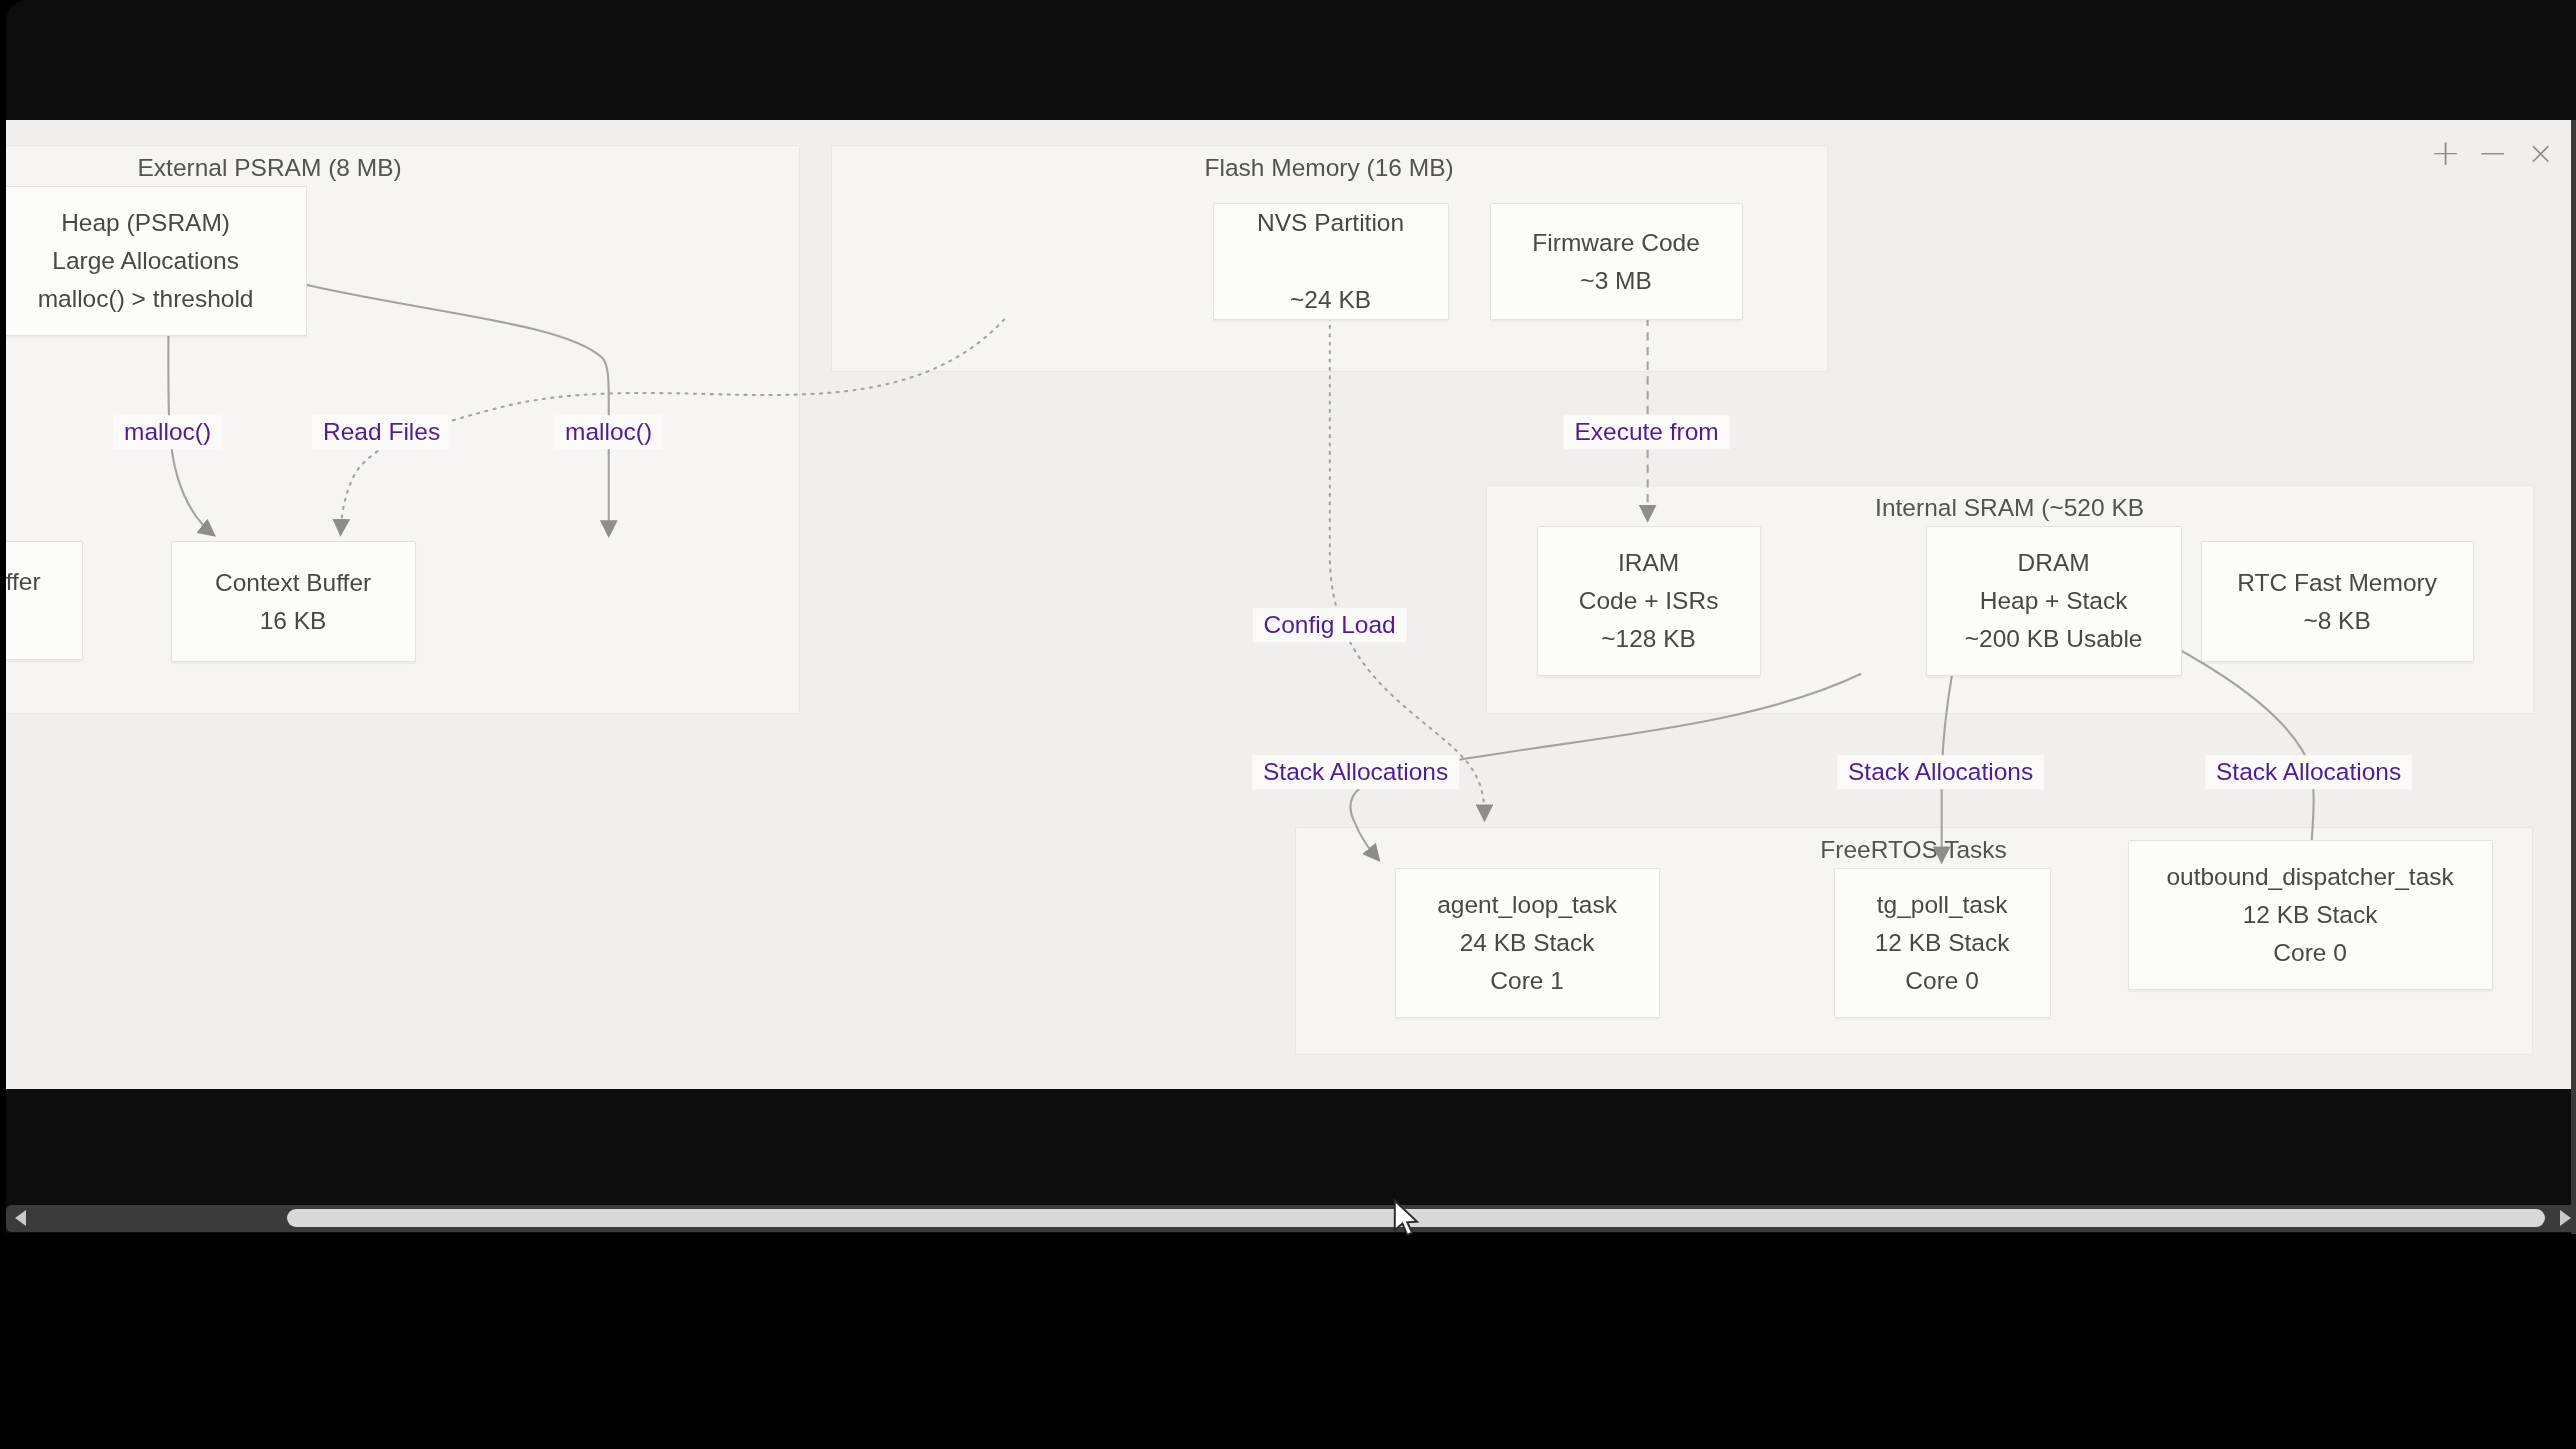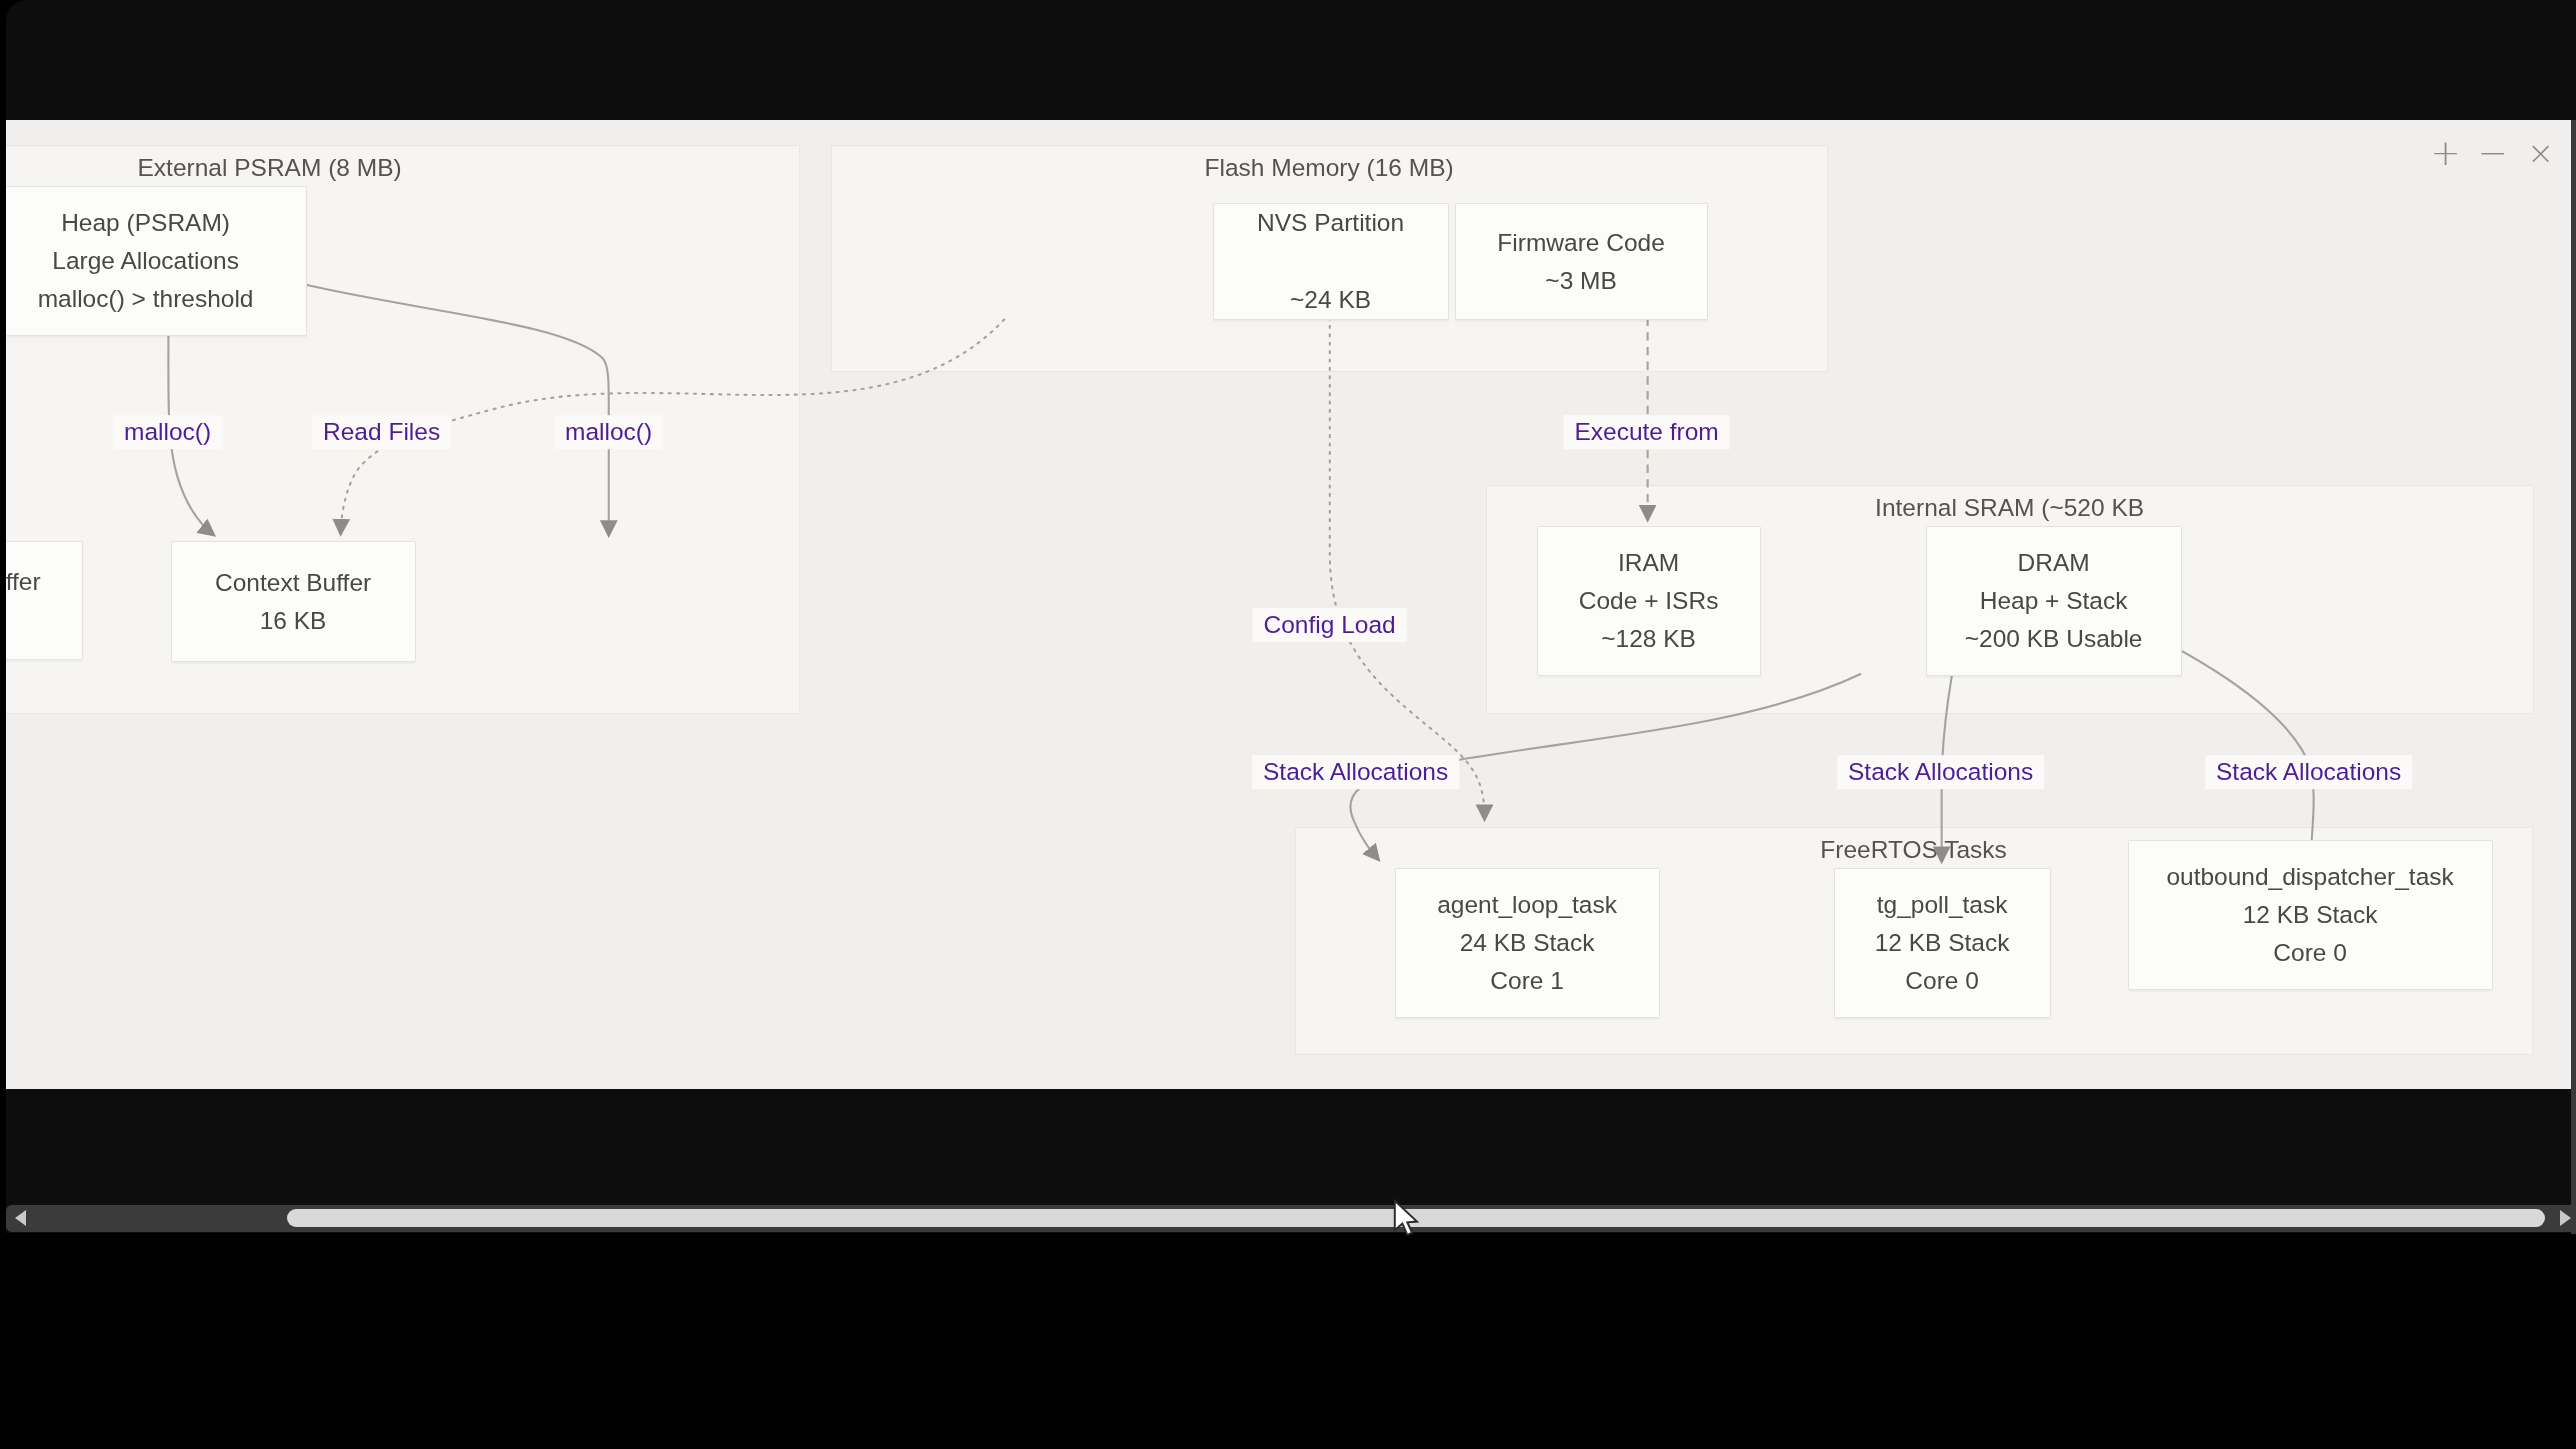--- a/index.html
+++ b/index.html
@@ -119,37 +119,41 @@
       <div class="nl">16 KB</div>
     </div>
 
 
 
     <div class="node" style="left:1207px;top:83px;width:234px;height:115px;justify-content:space-between;">
       <div class="nl">NVS Partition</div>
       <div class="nl">~24 KB</div>
     </div>
 
-    <div class="node" style="left:1449px;top:83px;width:251px;height:115px;">
+    <div class="node" style="left:1484px;top:83px;width:251px;height:115px;">
       <div class="nl">Firmware Code</div>
       <div class="nl">~3 MB</div>
     </div>
 
     <div class="node" style="left:1531px;top:406px;width:222px;height:148px;">
       <div class="nl">IRAM</div>
       <div class="nl">Code + ISRs</div>
       <div class="nl">~128 KB</div>
     </div>
 
     <div class="node" style="left:1920px;top:406px;width:254px;height:148px;">
       <div class="nl">DRAM</div>
       <div class="nl">Heap + Stack</div>
       <div class="nl">~200 KB Usable</div>
     </div>
 
+    <div class="node" style="left:2195px;top:421px;width:271px;height:119px;">
+      <div class="nl">RTC Fast Memory</div>
+      <div class="nl">~8 KB</div>
+    </div>
 
     <div class="node" style="left:1341px;top:748px;width:263px;height:148px;margin-left:48px;">
       <div class="nl">agent_loop_task</div>
       <div class="nl">24 KB Stack</div>
       <div class="nl">Core 1</div>
     </div>
 
     <div class="node" style="left:1828px;top:748px;width:215px;height:148px;">
       <div class="nl">tg_poll_task</div>
       <div class="nl">12 KB Stack</div>

